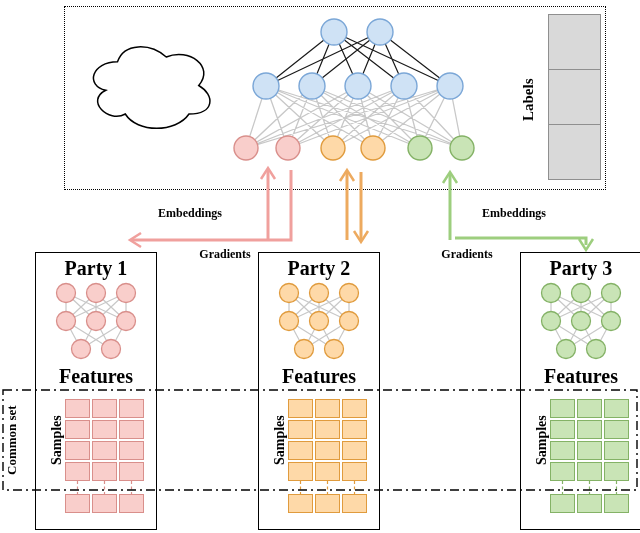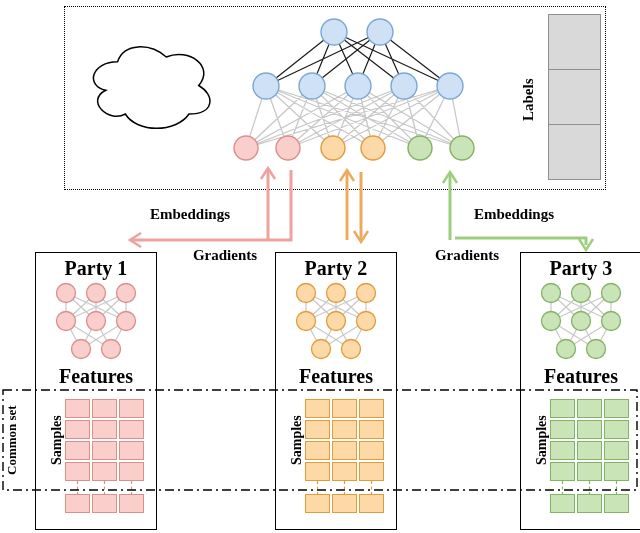--- a/index.html
+++ b/index.html
@@ -10,21 +10,21 @@
 
   .server-box { left:64px; top:6px; width:542px; height:184px; border:1.6px dotted #000; z-index:0; }
   .labels-panel { left:548px; top:14px; width:53px; height:166px; background:var(--gray-fill);
                   border:1px solid var(--gray-border); display:flex; flex-direction:column; z-index:2; }
   .labels-panel .lcell { flex:1; border-bottom:1px solid var(--gray-border); }
   .labels-panel .lcell:last-child { border-bottom:none; }
 
   .vtext { writing-mode:vertical-rl; transform:rotate(180deg); text-align:center; font-weight:bold; }
   .label-labels { left:520px; top:58px; height:84px; font-size:15px; z-index:2; }
   .server-label { left:100px; top:77px; width:86px; text-align:center; font-weight:bold; font-size:15px; z-index:3; }
-  .flow-label { font-weight:bold; font-size:15px; text-align:center; z-index:6; }
+  .flow-label { font-weight:bold; font-size:12px; text-align:center; z-index:6; }
   .fl-emb-left  { left:128px; top:206px; width:124px; }
   .fl-grad-left { left:170px; top:247px; width:110px; }
   .fl-emb-right { left:452px; top:206px; width:124px; }
   .fl-grad-right{ left:406px; top:247px; width:122px; }
   .common-label { left:4px; top:398px; height:84px; font-size:13px; z-index:6; }
 
   .overlay { left:0; top:0; z-index:5; pointer-events:none; }
   .net-gray { stroke:var(--net-line); stroke-width:1.3; fill:none; }
   .net-black { stroke:#1a1a1a; stroke-width:1.2; fill:none; }
   .c-blue   { fill:var(--blue-fill);   stroke:var(--blue-border);   stroke-width:1.4; }
@@ -34,21 +34,21 @@
   .cloud { fill:#fff; stroke:#000; stroke-width:1.5; }
   .arrow { fill:none; stroke-width:3; }
   .head  { fill:none; stroke-width:2.5; }
   .pinkA   { stroke:var(--pink-arrow); }
   .orangeA { stroke:var(--orange-arrow); }
   .greenA  { stroke:var(--green-arrow); }
   .common-rect { fill:none; stroke:#000; stroke-width:1.4; stroke-dasharray:9 4 2 4; }
 
   .party { top:252px; width:122px; height:278px; border:1.6px solid #000; background:#fff; z-index:1; }
   .party.p1 { left:35px;  --fill:var(--pink-fill);   --border:var(--pink-border); }
-  .party.p2 { left:275px; --fill:var(--orange-fill); --border:var(--orange-border); }
+  .party.p2 { left:258px; --fill:var(--orange-fill); --border:var(--orange-border); }
   .party.p3 { left:520px; --fill:var(--green-fill);  --border:var(--green-border); }
   .party-title { margin-top:4px; height:22px; text-align:center; font-weight:bold; font-size:20px; }
   .mini-net { display:block; margin:2px auto 0; }
   .mini-net path { stroke:var(--net-line); stroke-width:1.2; fill:none; }
   .mini-net circle { fill:var(--fill); stroke:var(--border); stroke-width:1.3; }
   .features-label { margin-top:4px; height:20px; text-align:center; font-weight:bold; font-size:20px; }
   .samples-area { margin-top:14px; display:flex; justify-content:center; }
   .samples-label { width:16px; height:82px; font-size:14px; }
   .samples-col { display:flex; flex-direction:column; }
   .grid { display:grid; grid-template-columns:repeat(3,25px); gap:2px; }

